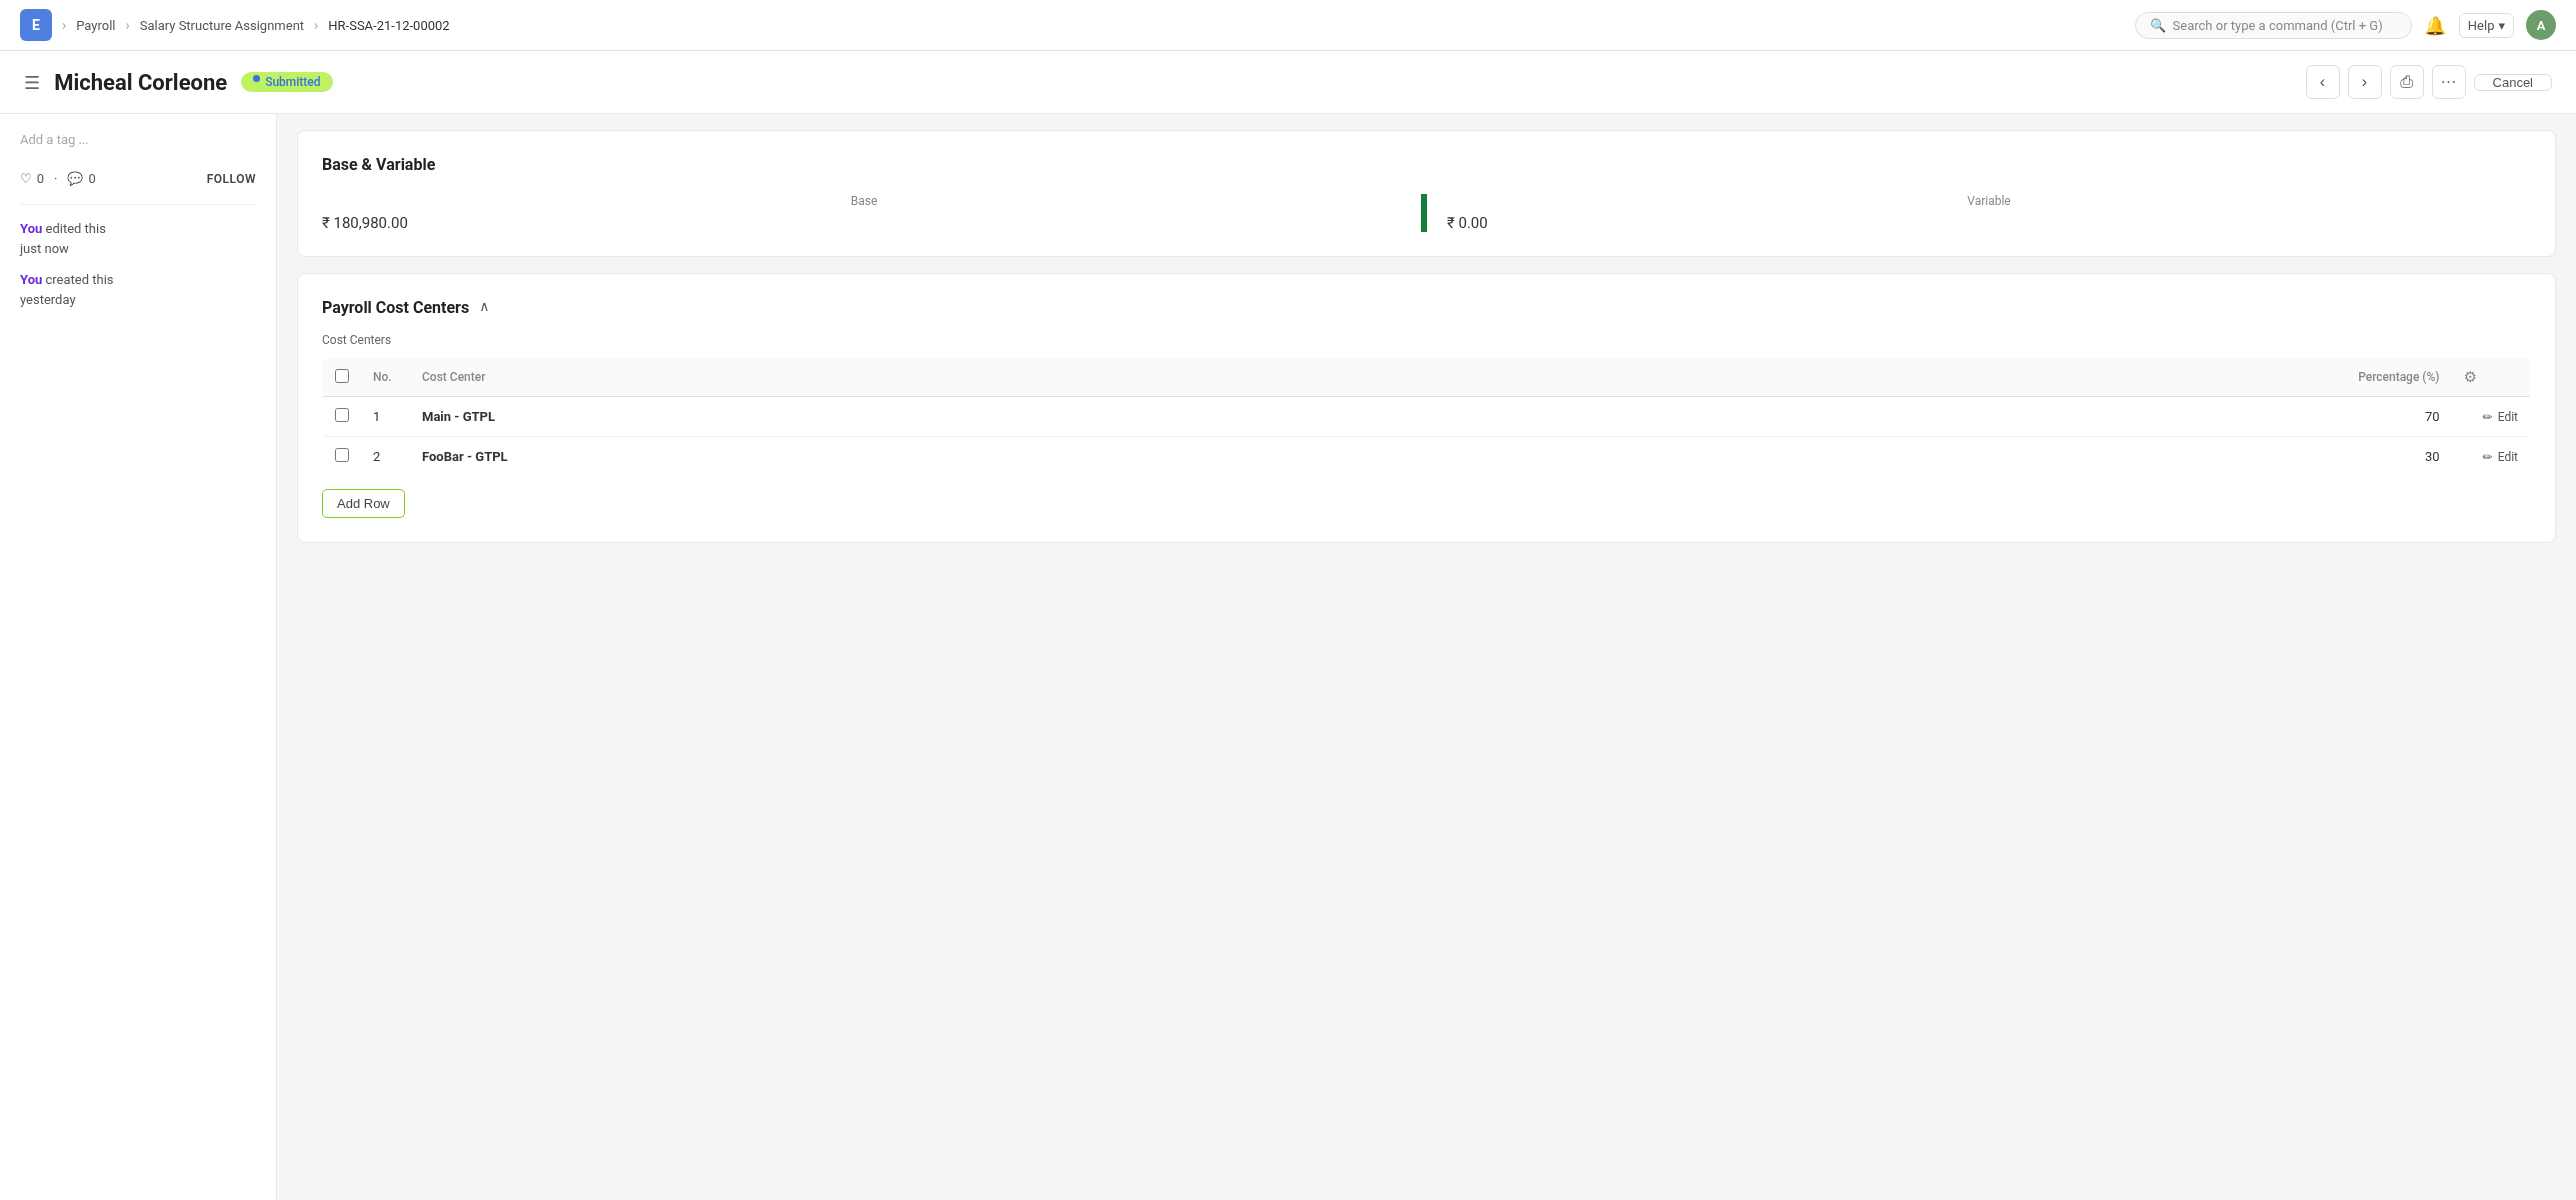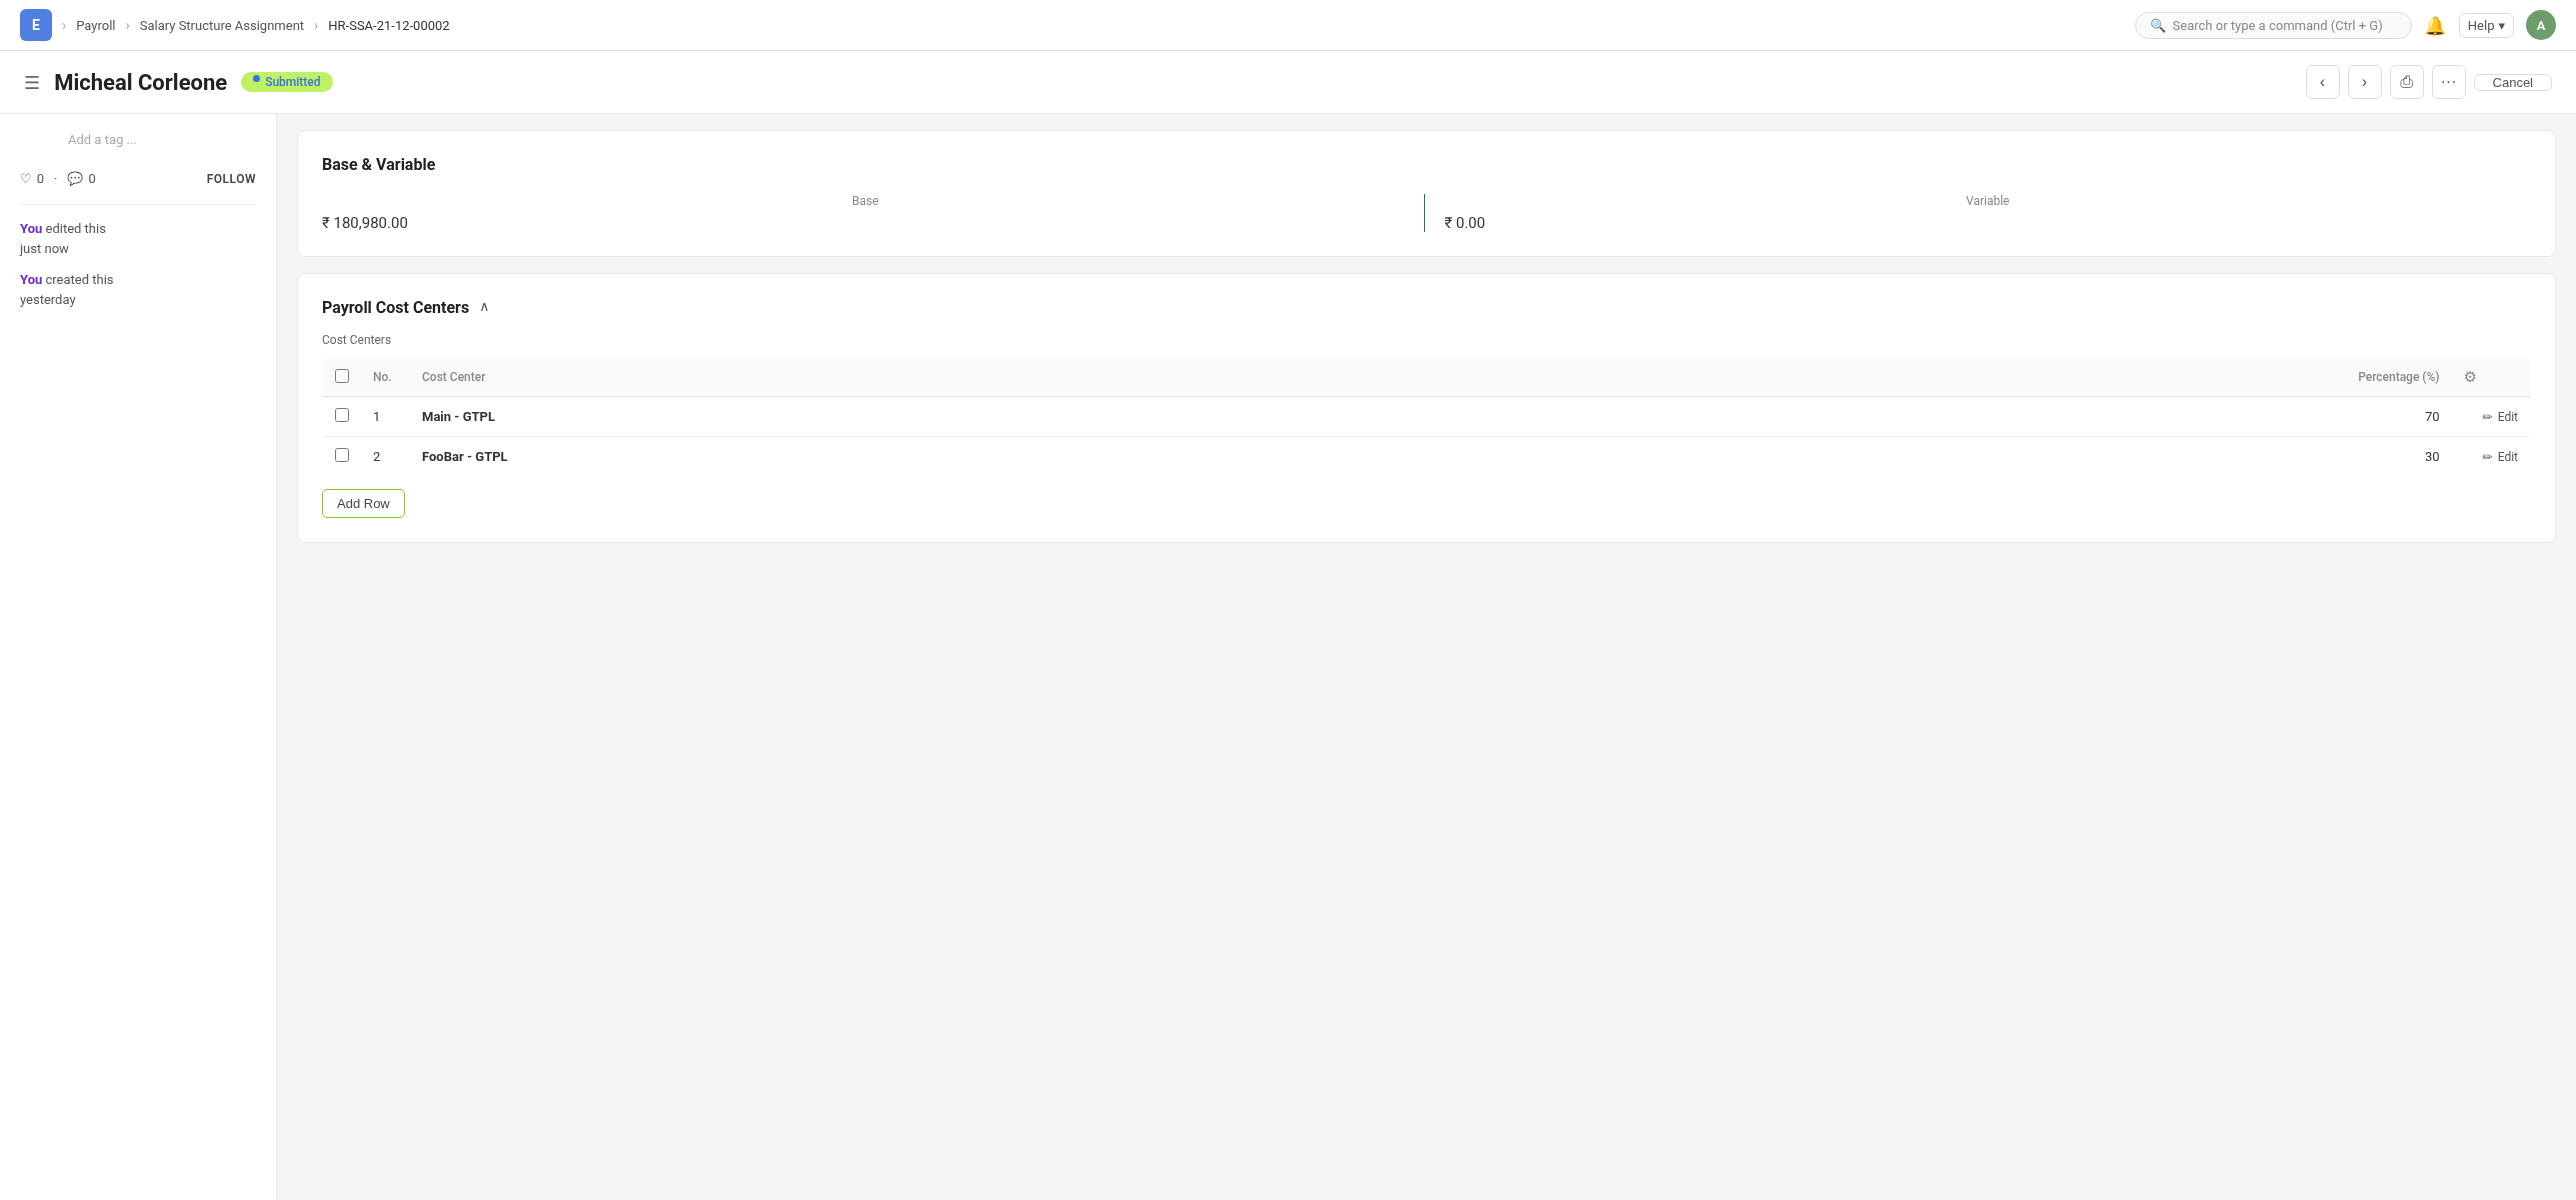--- a/index.html
+++ b/index.html
@@ -65,42 +65,42 @@
     }
 
     
     .main-layout { display: flex; min-height: calc(100vh - 103px); }
 
     
     .sidebar {
       width: 277px; min-width: 277px; background: #fff; border-right: 1px solid #e8e8e8;
       padding: 18px 20px;
     }
-    .add-tag { color: #aaa; font-size: 13px; cursor: pointer; margin-bottom: 24px; margin-left: 48px; }
+    .add-tag { color: #aaa; font-size: 13px; cursor: pointer; margin-bottom: 24px; }
     .sidebar-stats { display: flex; align-items: center; gap: 10px; margin-bottom: 18px; color: #555; font-size: 13px; }
     .stat-item { display: flex; align-items: center; gap: 5px; }
     .follow-btn { margin-left: auto; font-size: 12px; font-weight: 600; color: #444; cursor: pointer; letter-spacing: 0.5px; }
     .sidebar-divider { border: none; border-top: 1px solid #eee; margin: 14px 0; }
     .activity-item { margin-bottom: 12px; font-size: 13px; line-height: 1.5; color: #555; }
     .activity-item strong { color: #6d28d9; }
 
     
     .content { flex: 1; padding: 0; overflow-y: auto; }
 
     
     .card {
       background: #fff; border: 1px solid #e8e8e8; border-radius: 8px;
       margin: 16px 20px; padding: 24px;
     }
     .card-title { font-size: 16px; font-weight: 700; color: #222; margin-bottom: 20px; }
 
     
     .field-row { display: flex; gap: 0; }
     .field-group { flex: 1; }
-    .field-group + .field-group { border-left: 1px solid #15803d; padding-left: 20px; margin-left: 15px; }
+    .field-group + .field-group { border-left: 6px solid #15803d; padding-left: 20px; margin-left: 15px; }
     .field-label { font-size: 12px; color: #888; margin-bottom: 6px; text-align: center; }
     .field-value { font-size: 15px; color: #333; }
 
     
     .section-header { display: flex; gap: 10px; margin-bottom: 16px; }
     .section-title { font-size: 16px; font-weight: 700; color: #222; }
     .chevron-icon { font-size: 14px; color: #555; cursor: pointer; }
     .subsection-label { font-size: 12px; color: #666; margin-bottom: 10px; }
 
     

